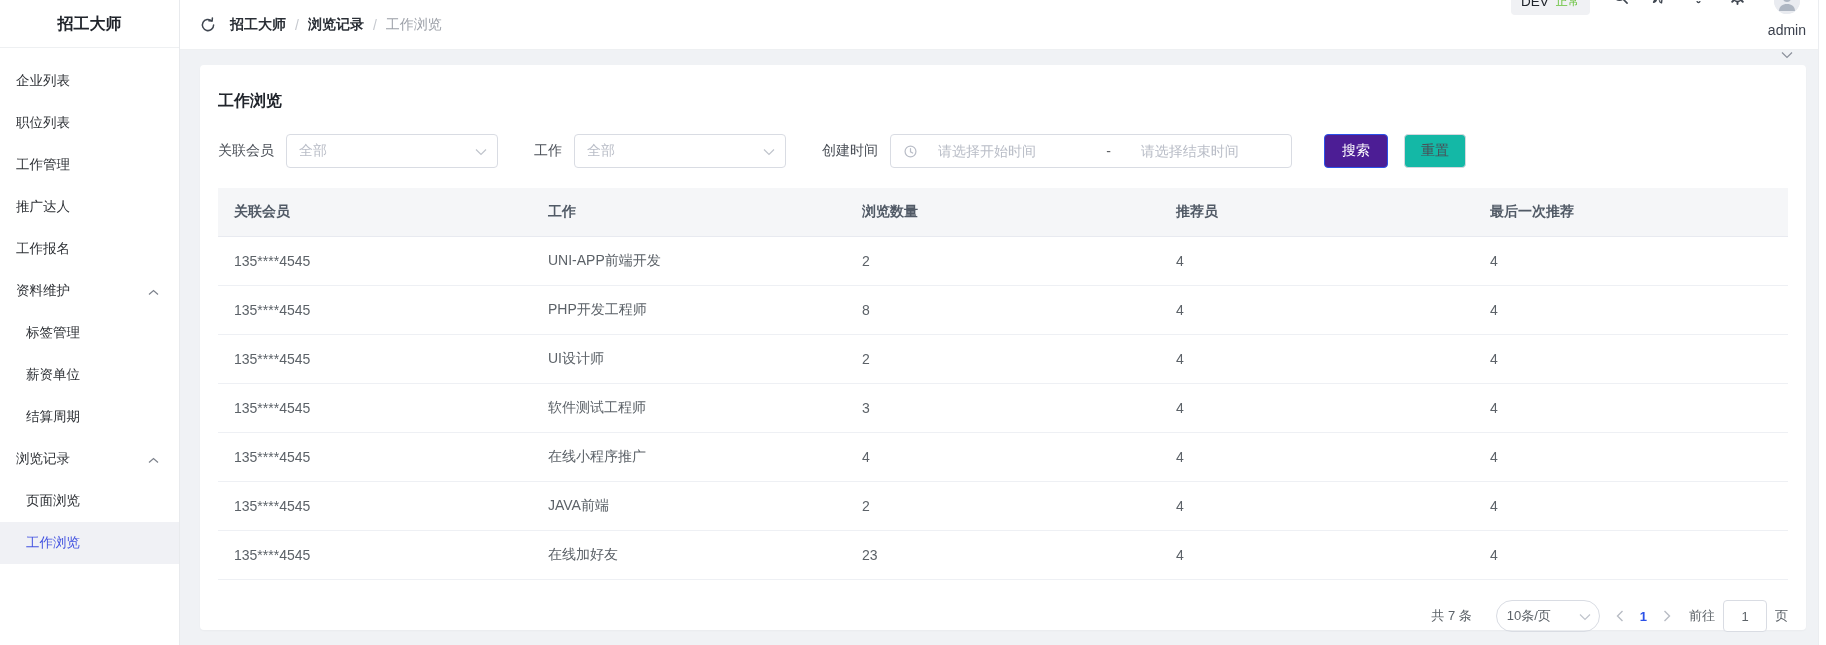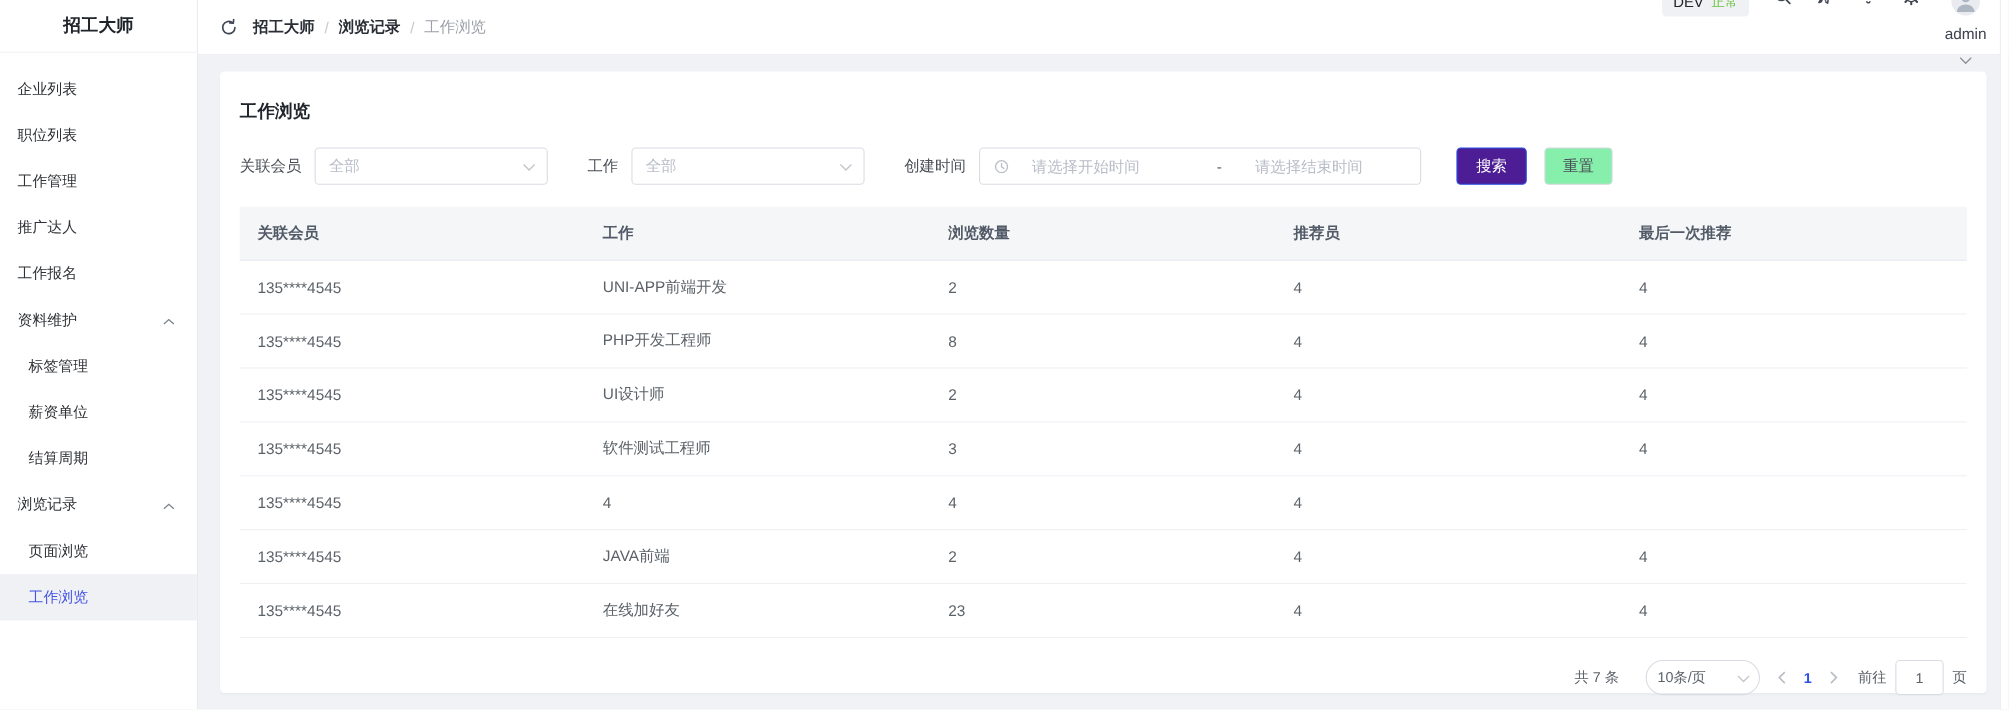--- a/index.html
+++ b/index.html
@@ -50,21 +50,21 @@
   .select .val { flex:1; color:#b9bdc7; }
   .select .chev { color:#c0c4cc; }
   .gap-lg { margin-right:36px; }
   .date-range { width:402px; height:34px; border:1px solid #d9dce3; border-radius:4px; display:flex; align-items:center; padding:0 12px; background:#fff; }
   .date-range .clock { color:#b9bdc7; margin-right:20px; display:inline-flex; }
   .date-range input { border:none; outline:none; flex:1; min-width:0; font-size:14px; font-family:inherit; color:#606266; background:transparent; }
   .date-range input::placeholder { color:#b9bdc7; }
   .dr-sep { color:#606266; padding:0 30px; }
   .btn { height:34px; border-radius:4px; font-size:14px; font-family:inherit; cursor:pointer; }
   .btn-primary { background:#4c1d95; color:#fff; border:1px solid #2b51e8; padding:0 17px; margin-left:32px; }
-  .btn-plain { background:#86efac; color:#4a4f57; border:1px solid #d5d8de; padding:0 16px; margin-left:16px; }
+  .btn-plain { background:#14b8a6; color:#4a4f57; border:1px solid #d5d8de; padding:0 16px; margin-left:16px; }
 
   
   .table { margin-top:20px; }
   .t-head, .t-row { display:grid; grid-template-columns:repeat(5,1fr); }
   .t-head { background:#f5f6f8; border-bottom:1px solid #e8eaf0; }
   .th { height:48px; display:flex; align-items:center; padding:0 16px; color:#515a66; font-weight:600; font-size:14px; }
   .t-row { border-bottom:1px solid #eef0f4; }
   .td { height:48px; display:flex; align-items:center; padding:0 16px; color:#5c6268; font-size:14px; }
 
   
@@ -280,20 +280,21 @@
           </div>
           <div class="t-row">
             <div class="td">135****4545</div>
             <div class="td">软件测试工程师</div>
             <div class="td">3</div>
             <div class="td">4</div>
             <div class="td">4</div>
           </div>
           <div class="t-row">
             <div class="td">135****4545</div>
+            <div class="td">在线小程序推广</div>
             <div class="td">4</div>
             <div class="td">4</div>
             <div class="td">4</div>
           </div>
           <div class="t-row">
             <div class="td">135****4545</div>
             <div class="td">JAVA前端</div>
             <div class="td">2</div>
             <div class="td">4</div>
             <div class="td">4</div>

